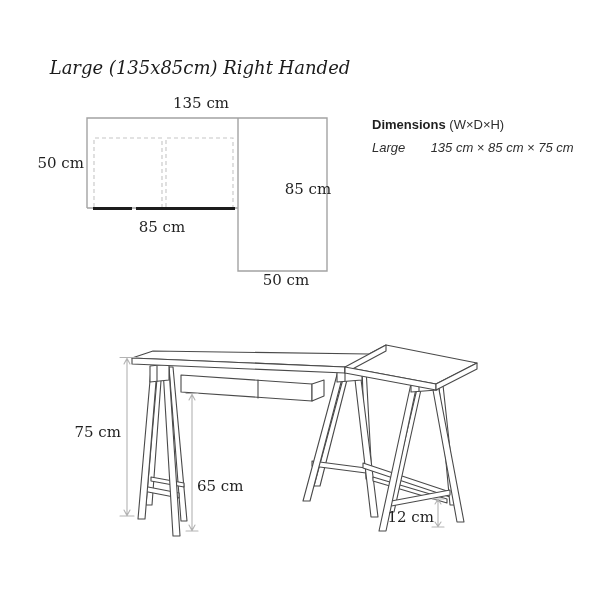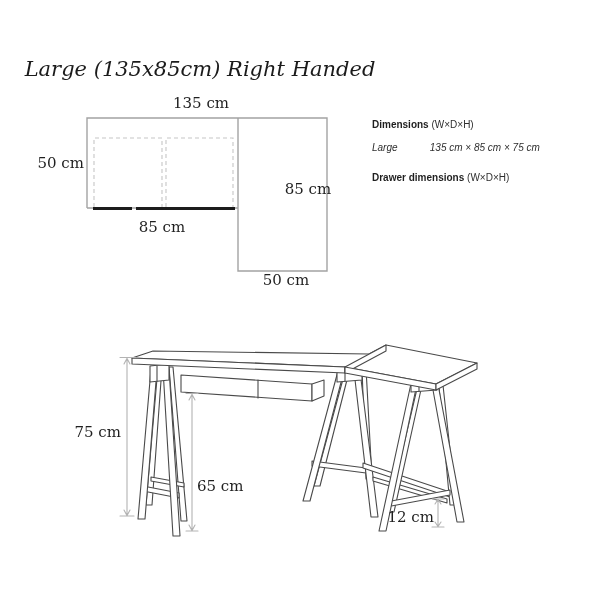--- a/index.html
+++ b/index.html
@@ -1,32 +1,32 @@
 <!DOCTYPE html>
 <html><head>
 <meta charset="utf-8">
 <style>
   html,body{margin:0;padding:0;background:#fff;}
   .stage{position:relative;width:600px;height:600px;background:#ffffff;overflow:hidden;
          font-family:"Liberation Sans",sans-serif;}
   .title{position:absolute;left:0;top:57px;width:400px;text-align:center;
-         font-family:"DejaVu Serif",serif;font-style:italic;font-size:21px;
+         font-family:"DejaVu Serif",serif;font-style:italic;font-size:18px;
          color:#1b1b1b;letter-spacing:0px;}
   svg.canvas{position:absolute;left:0;top:0;width:600px;height:600px;}
   
   .tv-line{stroke:#a3a3a3;stroke-width:1.4;fill:none;}
   .tv-dash{stroke:#c6c6c6;stroke-width:1.1;fill:none;stroke-dasharray:4 3;}
   .tv-thick{stroke:#1c1c1c;stroke-width:3;fill:none;}
   .serif-label{font-family:"DejaVu Serif",serif;font-size:15px;fill:#1f1f1f;}
   
   .pl{stroke:#4a4a4a;stroke-width:1.1;fill:#ffffff;stroke-linejoin:round;stroke-linecap:round;}
   .pl-open{stroke:#4a4a4a;stroke-width:1.1;fill:none;stroke-linejoin:round;stroke-linecap:round;}
   .dim{stroke:#b3b3b3;stroke-width:1.1;fill:none;stroke-linecap:round;}
   
-  .specs{position:absolute;left:372px;top:111px;width:215px;color:#2e2e2e;font-size:10px;}
+  .specs{position:absolute;left:372px;top:111px;width:215px;color:#2e2e2e;font-size:13px;}
   .spec-heading{margin-top:6px;line-height:16px;color:#2e2e2e;}
   .spec-heading .b{font-weight:700;color:#1f1f1f;}
   .spec-heading.mt{margin-top:14px;}
   .spec-row{margin-top:7px;line-height:16px;font-style:italic;}
   .spec-row .size{display:inline-block;width:55px;}
 </style>
 </head>
 <body>
 
 <div class="stage">
@@ -115,19 +115,15 @@
 
   <div class="specs">
     <div class="spec-heading">
       <span class="b">Dimensions</span>
       <span>(W×D×H)</span>
     </div>
     <div class="spec-row">
       <span class="size">Large</span>
       <span>135 cm × 85 cm × 75 cm</span>
     </div>
-    <div class="spec-heading mt">
-      <span class="b">Drawer dimensions</span>
-      <span>(W×D×H)</span>
-    </div>
   </div>
 
 </div>
 
 </body></html>

